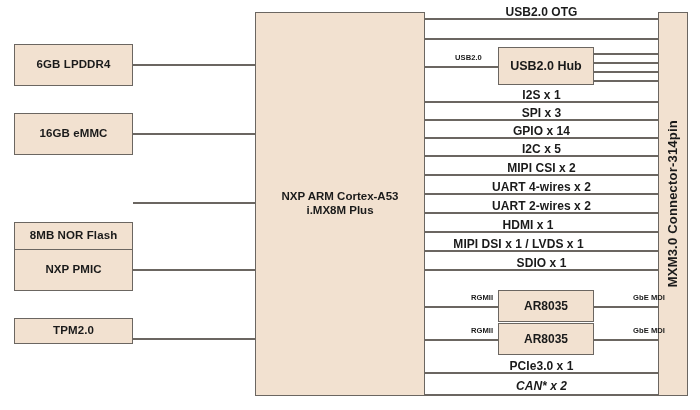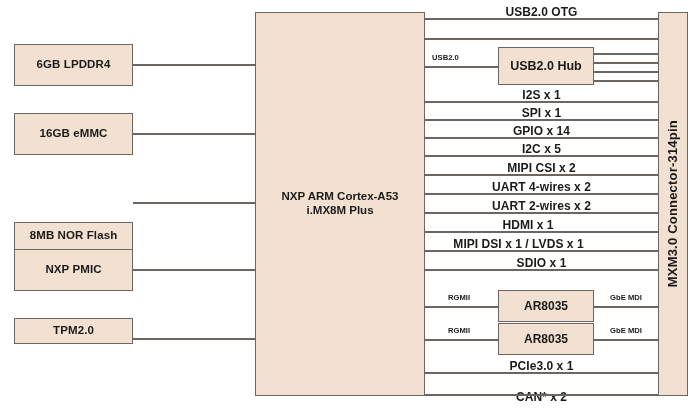--- a/index.html
+++ b/index.html
@@ -81,20 +81,21 @@
     font-size: 12px;
     font-weight: 600;
     color: #1a1a1a;
     white-space: nowrap;
     text-align: center;
     letter-spacing: .05px;
     line-height: 1;
   }
   .wire-label.side {
     font-size: 7.6px;
+    margin-left: 23px;
   }
 </style>
 </head>
 <body>
 
 <div id="diagram">
 
   <div class="block periph" style="left:14px; top:44px; width:119px; height:42px;">
     <span class="block-label">6GB LPDDR4</span>
   </div>
@@ -142,21 +143,21 @@
   </div>
 
   <div class="wire" style="left:594px; top:53px; width:64px;"></div>
   <div class="wire" style="left:594px; top:62px; width:64px;"></div>
   <div class="wire" style="left:594px; top:71px; width:64px;"></div>
   <div class="wire" style="left:594px; top:80px; width:64px;"></div>
 
   <div class="wire-label" style="left:425px; top:89px; width:233px;">I2S x 1</div>
   <div class="wire" style="left:425px; top:101px; width:233px;"></div>
 
-  <div class="wire-label" style="left:425px; top:107px; width:233px;">SPI x 1</div>
+  <div class="wire-label" style="left:425px; top:107px; width:233px;">SPI x 3</div>
   <div class="wire" style="left:425px; top:119px; width:233px;"></div>
 
   <div class="wire-label" style="left:425px; top:125px; width:233px;">GPIO x 14</div>
   <div class="wire" style="left:425px; top:137px; width:233px;"></div>
 
   <div class="wire-label" style="left:425px; top:143px; width:233px;">I2C x 5</div>
   <div class="wire" style="left:425px; top:155px; width:233px;"></div>
 
   <div class="wire-label" style="left:425px; top:162px; width:233px;">MIPI CSI x 2</div>
   <div class="wire" style="left:425px; top:174px; width:233px;"></div>
@@ -192,16 +193,16 @@
   <div class="block inline-block small" style="left:498px; top:323px; width:96px; height:32px;">
     <span class="block-label">AR8035</span>
   </div>
 
   <div class="wire-label side" style="left:598px; top:327px; width:56px;">GbE MDI</div>
   <div class="wire" style="left:594px; top:339px; width:64px;"></div>
 
   <div class="wire-label" style="left:425px; top:360px; width:233px;">PCIe3.0 x 1</div>
   <div class="wire" style="left:425px; top:372px; width:233px;"></div>
 
-  <div class="wire-label" style="left:425px; top:391px; width:233px;">CAN* x 2</div>
+  <div class="wire-label" style="left:425px; top:380px; width:233px;font-style:italic;">CAN* x 2</div>
   <div class="wire" style="left:425px; top:394px; width:233px;"></div>
 
 </div>
 
 </body></html>

